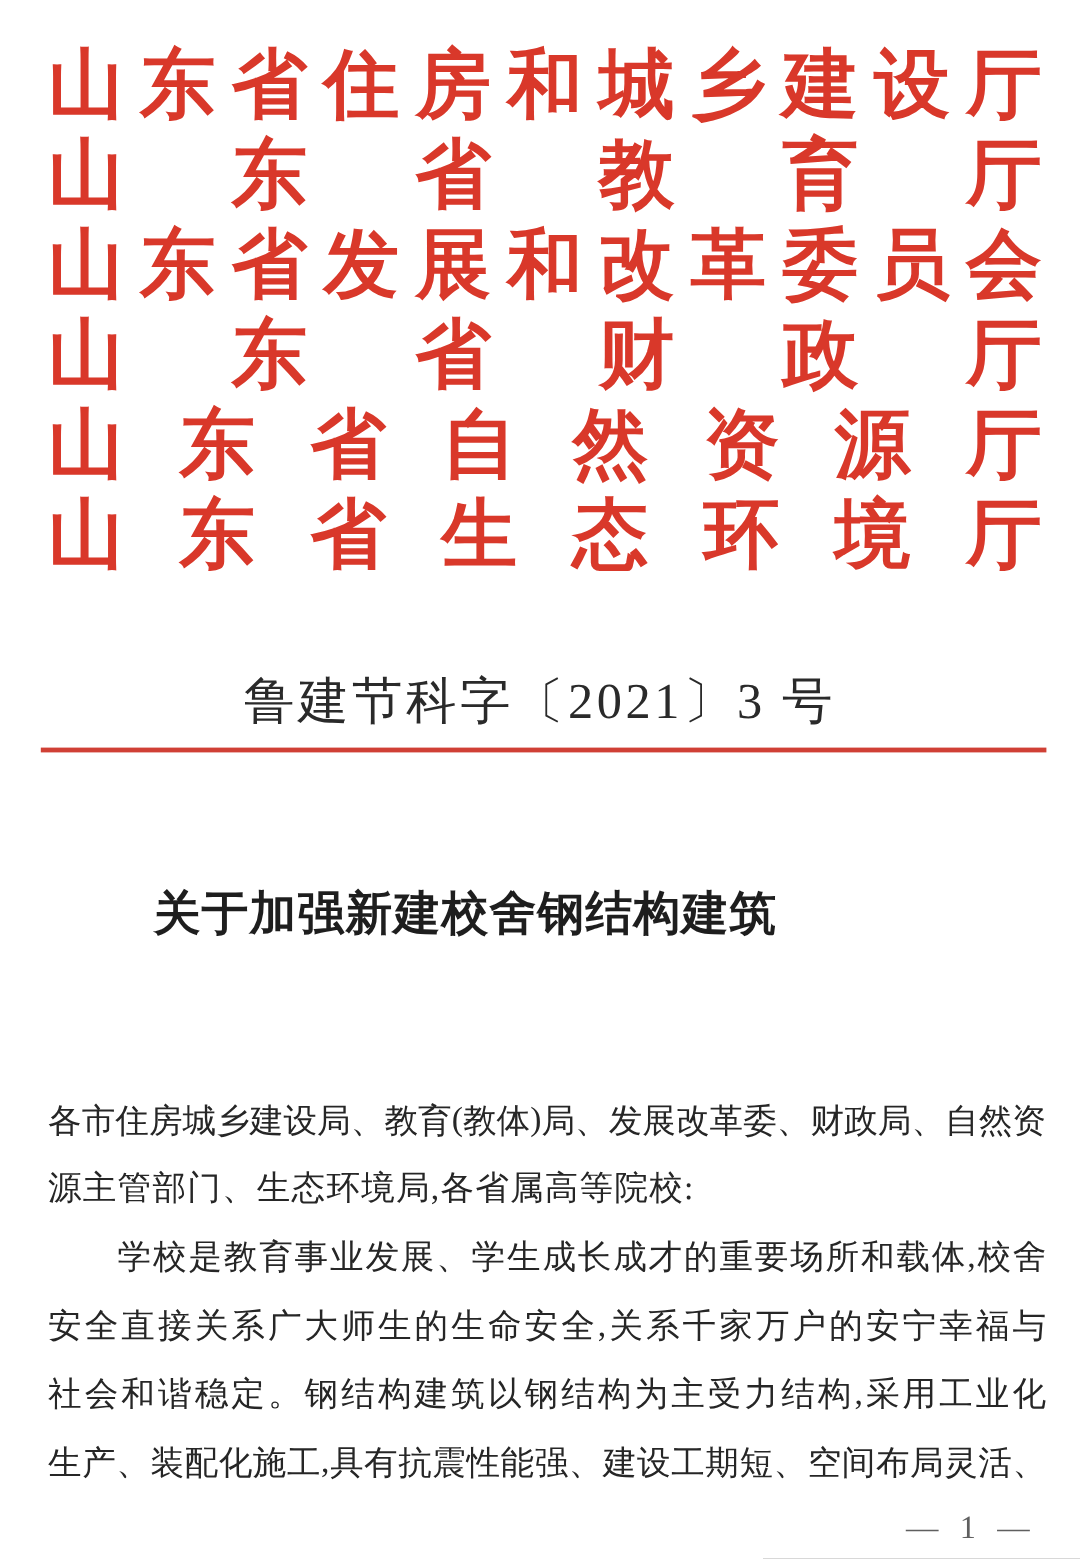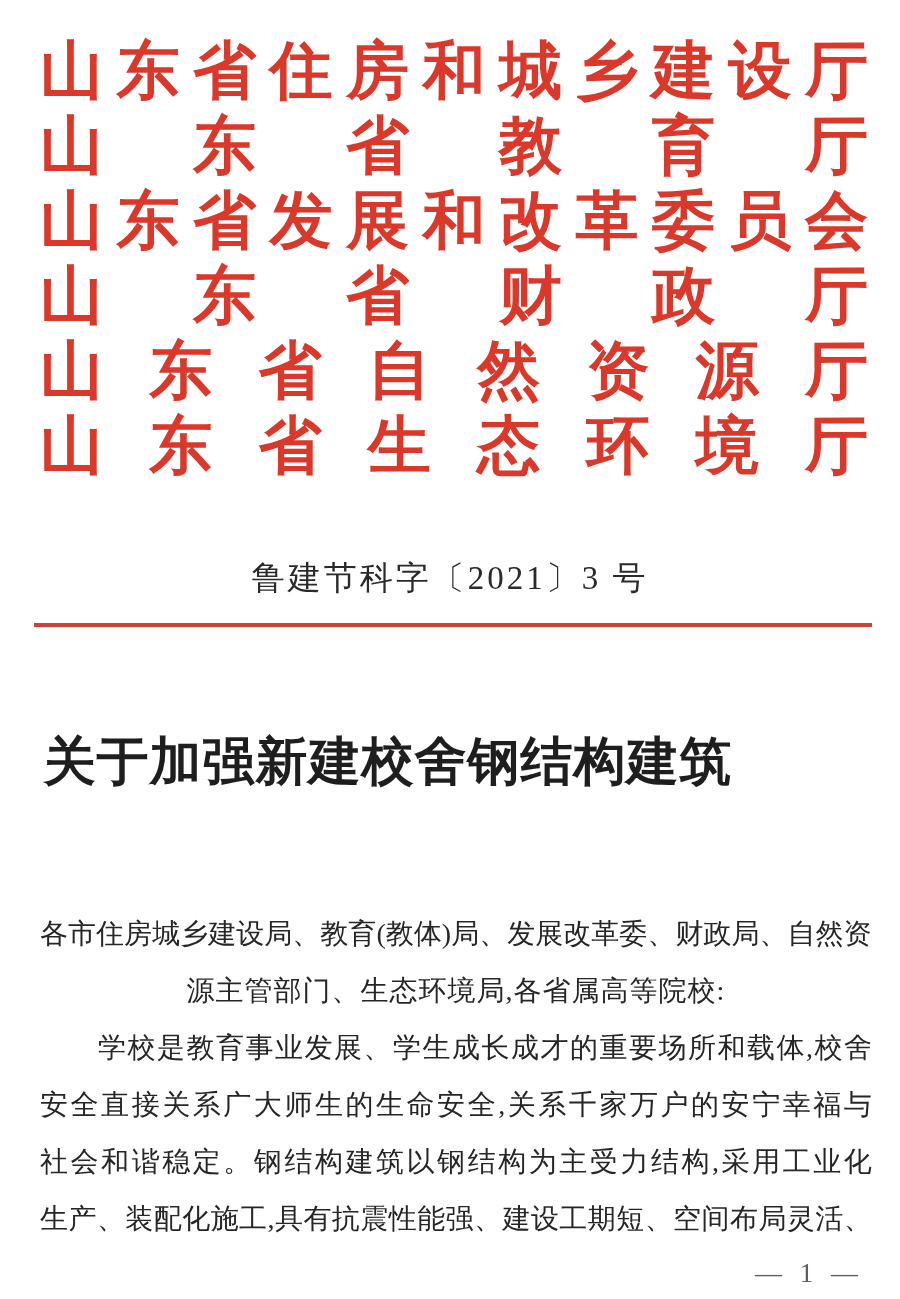--- a/index.html
+++ b/index.html
@@ -33,41 +33,41 @@
     align-items: center;
   }
   .char-spread > span { display: block; }
   
   .docnum {
     position: absolute;
     top: 556px;
     left: 0;
     width: 900px;
     text-align: center;
-    font-size: 33px;
+    font-size: 42px;
     letter-spacing: 3px;
     color: #2a2a2a;
   }
   
   .rule {
     position: absolute;
     top: 623px;
     left: 34px;
     width: 838px;
     height: 4px;
     background: #d04035;
   }
   
   .title {
     position: absolute;
     top: 727px;
     left: 0;
     width: 776px;
     text-align: center;
-    font-size: 52px;
+    font-size: 39px;
     line-height: 70px;
     font-weight: bold;
     color: #1e1e1e;
     letter-spacing: 1px;
   }
   
   .body-text {
     position: absolute;
     top: 905px;
     left: 40px;
@@ -75,21 +75,21 @@
     font-size: 28px;
     color: #262626;
   }
   .body-line {
     height: 57px;
     box-sizing: border-box;
   }
   .body-line.plain {
     line-height: 57px;
     letter-spacing: 1px;
-    text-align: center;
+    text-align: left;
   }
   .body-line.indent {
     padding-left: 58px;
   }
   
   .pagenum {
     position: absolute;
     top: 1258px;
     right: 40px;
     font-size: 27px;

